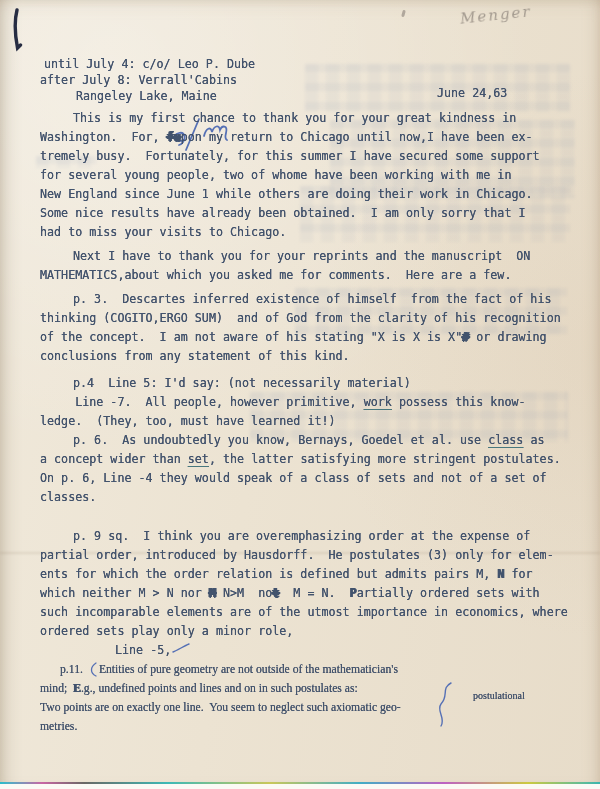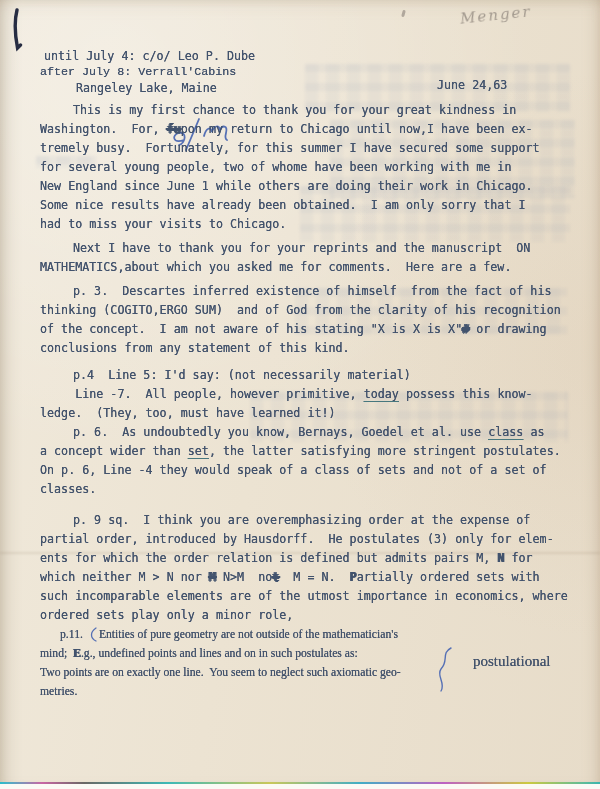--- a/index.html
+++ b/index.html
@@ -11,43 +11,43 @@
       radial-gradient(80% 60% at 100% 45%, rgba(210,185,155,.18), rgba(210,185,155,0) 60%),
       linear-gradient(100deg,#f0e9db 0%,#ece3d2 45%,#e7dcc9 100%);
     box-shadow:inset 14px 0 20px -14px rgba(120,100,70,.45),
                inset -12px 0 18px -13px rgba(150,120,90,.40),
                inset 0 14px 20px -16px rgba(170,150,120,.35),
                inset 0 -10px 16px -14px rgba(160,140,110,.25);
     color:#42536d;
   }
   .tw{ text-shadow:0 0 .5px rgba(42,58,88,.85); }
   
-  .content{position:absolute;left:0;top:0;width:600px;padding:48px 10px 0 40px;box-sizing:border-box;}
+  .content{position:absolute;left:0;top:8px;width:600px;padding:48px 10px 0 40px;box-sizing:border-box;}
   .para,.seg,.addr,.sal,.date,.line-note{white-space:pre-wrap;font-size:11.7px;line-height:19px;}
   .para{margin:5px 0 0 0;}
   .ind{text-indent:33px;}
   .p4{margin-top:8px;}
   .p5{margin-top:0;}
-  .p6{margin-top:12px;}
+  .p6{margin-top:20px;}
   .p7{margin-top:0;text-indent:20px;position:relative;font-family:Liberation Serif, serif;}
   .address{line-height:16px;}
   .addr{line-height:16px;}
   .a1{padding-left:4px;}
   .a2{padding-left:62px;}
-  .a3{padding-left:0;font-family:Liberation Mono, monospace;}
+  .a3{padding-left:0;}
   .a4{padding-left:36px;}
   .date{position:absolute;left:437px;top:76px;text-align:center;}
   .sal-row{margin-top:30px;}
   .line-note{padding-left:75px;margin-top:0;position:relative;}
   
-  .xout{font-weight:normal;text-decoration:line-through;text-decoration-thickness:2px;
+  .xout{font-weight:bold;text-decoration:line-through;text-decoration-thickness:2px;
         text-shadow:1px 0 currentColor,-1px 0 currentColor,0 1px currentColor;}
   .ovr{font-weight:bold;text-shadow:.7px 0 currentColor,-.3px .4px currentColor;}
   .u{text-decoration:underline;text-decoration-color:#47777e;text-decoration-thickness:1.2px;text-underline-offset:2.5px;}
-  .insert-word{position:absolute;left:413px;top:30px;font-size:15px;line-height:12px;white-space:pre;}
+  .insert-word{position:absolute;left:413px;top:30px;font-size:10px;line-height:12px;white-space:pre;}
   
   .mark-topleft{position:absolute;left:10px;top:8px;}
   .pencil-name{position:absolute;left:460px;top:6px;font-family:"DejaVu Serif","Liberation Serif",serif;
     font-style:italic;color:#a39a8f;font-size:15px;letter-spacing:2px;transform:rotate(-6deg);filter:blur(.3px);}
   .pencil-tick{position:absolute;left:402px;top:10px;width:3px;height:7px;background:#b0a79c;transform:rotate(15deg);border-radius:2px;}
   .scribble{position:absolute;left:168px;top:116px;}
   .pen{stroke:#5570b5;fill:none;stroke-linecap:round;}
   .tick-svg{display:inline-block;vertical-align:baseline;margin-left:1px;}
   .caret-svg{display:inline-block;vertical-align:middle;margin:0 2px 2px 2px;}
   .bracket-svg{position:absolute;left:397px;top:22px;}
@@ -111,35 +111,38 @@
 
     <p class="para ind"><span class="seg">Next I have to thank you for your reprints and the manuscript  ON
 MATHEMATICS,about which you asked me for comments.  Here are a few.</span></p>
 
     <p class="para ind"><span class="seg">p. 3.  Descartes inferred existence of himself  from the fact of his
 thinking (COGITO,ERGO SUM)  and of God from the clarity of his recognition
 of the concept.  I am not aware of his stating "X is X is X"</span><span class="seg xout">#</span><span class="seg"> or drawing
 conclusions from any statement of this kind.</span></p>
 
     <p class="para ind p4"><span class="seg">p.4  Line 5: I'd say: (not necessarily material)
-     Line -7.  All people, however primitive, </span><span class="seg u">today</span><span class="seg"> possess this know-
+     Line -7.  All people, however primitive, </span><span class="seg u">work</span><span class="seg"> possess this know-
 ledge.  (They, too, must have learned it!)</span></p>
 
     <p class="para ind p5"><span class="seg">p. 6.  As undoubtedly you know, Bernays, Goedel et al. use </span><span class="seg u">class</span><span class="seg"> as
 a concept wider than </span><span class="seg u">set</span><span class="seg">, the latter satisfying more stringent postulates.
 On p. 6, Line -4 they would speak of a class of sets and not of a set of
 classes.</span></p>
 
     <p class="para ind p6"><span class="seg">p. 9 sq.  I think you are overemphasizing order at the expense of
 partial order, introduced by Hausdorff.  He postulates (3) only for elem-
 ents for which the order relation is defined but admits pairs M, </span><span class="seg ovr">N</span><span class="seg"> for
 which neither M &gt; N nor </span><span class="seg xout">M</span><span class="seg"> N&gt;M  no</span><span class="seg xout">t</span><span class="seg">  M = N.  </span><span class="seg ovr">P</span><span class="seg">artially ordered sets with
 such incomparable elements are of the utmost importance in economics, where
 ordered sets play only a minor role,</span></p>
 
+    <div class="line-note"><span class="seg">Line -5,</span><svg class="tick-svg" width="18" height="11" viewBox="0 0 18 11">
+          <path class="pen" stroke-width="1.4" d="M1 9 C6 7, 12 3, 17 1"></path>
+        </svg></div>
 
     <p class="para p7"><span class="seg">p.11. </span><svg class="caret-svg" width="9" height="15" viewBox="0 0 9 15">
           <path class="pen" stroke-width="1.3" d="M8 1 C2 5, 2 11, 8 14"></path>
         </svg><span class="seg">Entities of pure geometry are not outside of the mathematician's
 mind;  </span><span class="seg ovr">E</span><span class="seg">.g., undefined points and lines and on in such postulates as:
 Two points are on exactly one line.  You seem to neglect such axiomatic geo-
 metries.</span><span class="insert-word">postulational</span><svg class="bracket-svg" width="16" height="46" viewBox="0 0 16 46">
           <path class="pen" stroke-width="1.4" d="M14 1 C4 6, 12 14, 4 22 C-1 29, 9 36, 4 44"></path>
         </svg></p>
 

